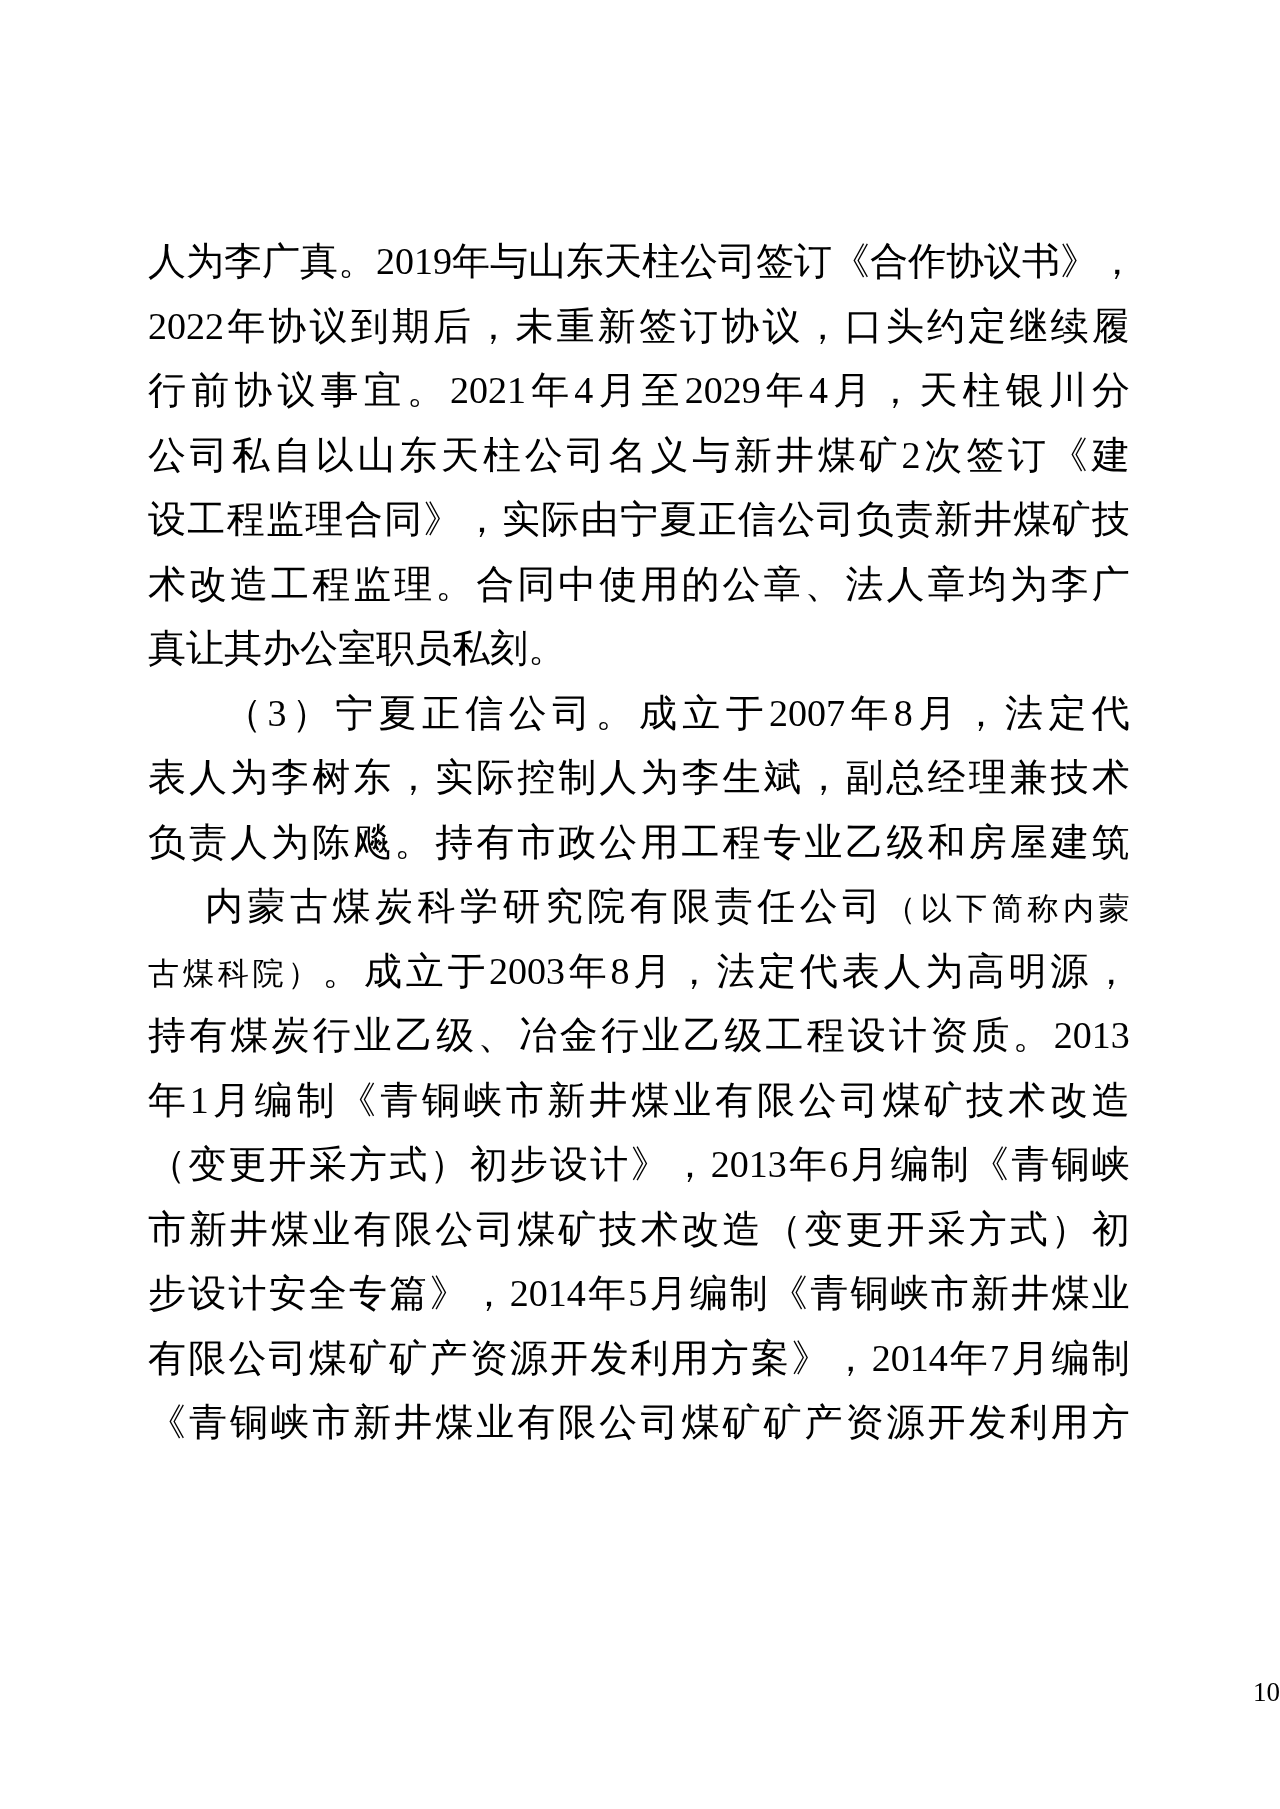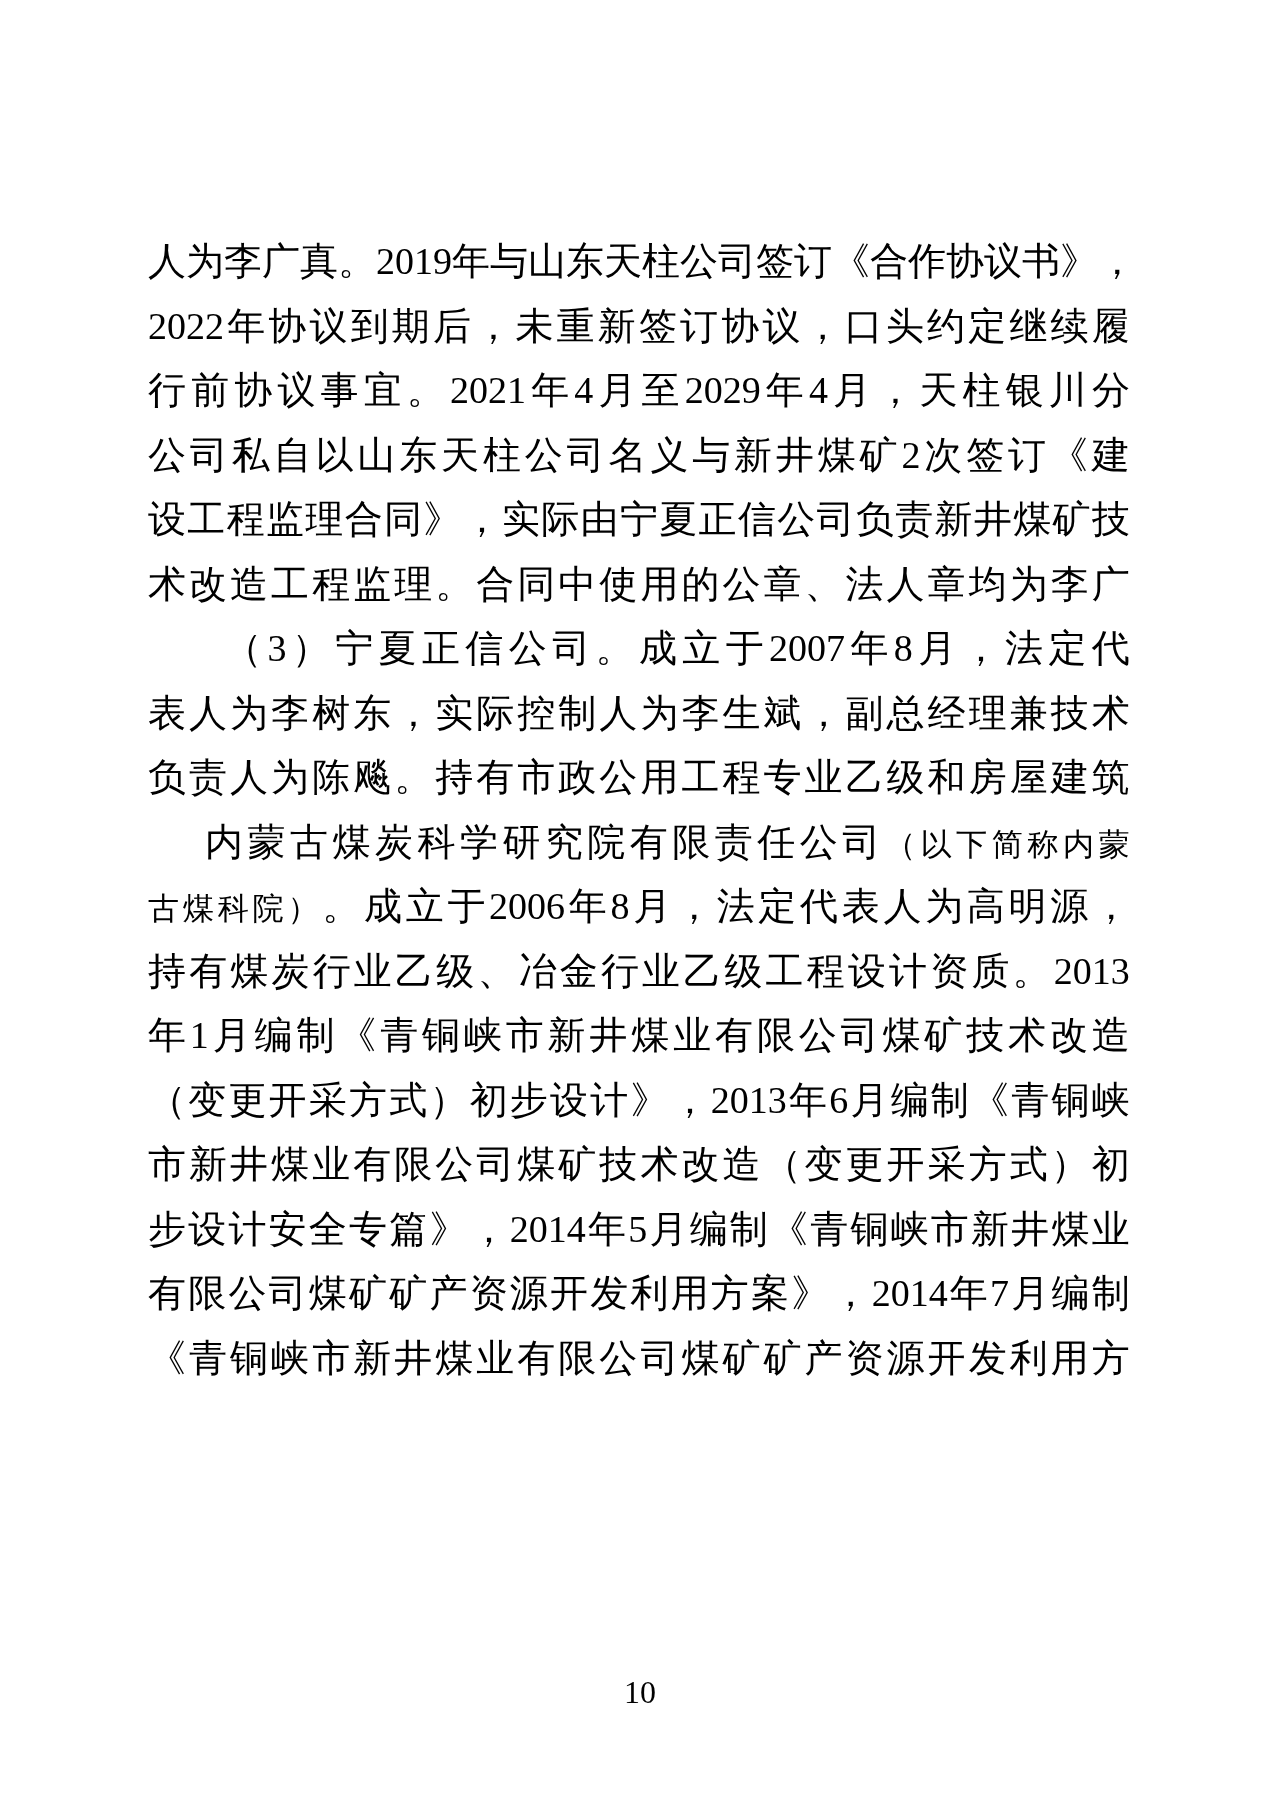--- a/index.html
+++ b/index.html
@@ -34,22 +34,22 @@
     align-items: baseline;
   }
   .sm {
     font-size: 0.82em;
   }
   .pagenum {
     position: absolute;
     top: 1672px;
     left: 0;
     width: 100%;
-    text-align: center;
-    font-size: 32px;
+    text-align: right;
+    font-size: 27px;
     line-height: 40px;
     color: #000000;
   }
 </style>
 </head>
 <body>
 
 <div class="page">
   <div class="textblock">
       <div class="line justify">
@@ -200,20 +200,21 @@
         <span>章</span>
         <span>、</span>
         <span>法</span>
         <span>人</span>
         <span>章</span>
         <span>均</span>
         <span>为</span>
         <span>李</span>
         <span>广</span>
       </div>
+      <div class="line"><span>真让其办公室职员私刻。</span></div>
       <div class="line justify" style="padding-left: 2em;">
         <span>（</span>
         <span>3</span>
         <span>）</span>
         <span>宁</span>
         <span>夏</span>
         <span>正</span>
         <span>信</span>
         <span>公</span>
         <span>司</span>
@@ -310,21 +311,21 @@
       <div class="line justify">
         <span class="sm">古</span>
         <span class="sm">煤</span>
         <span class="sm">科</span>
         <span class="sm">院</span>
         <span class="sm">）</span>
         <span>。</span>
         <span>成</span>
         <span>立</span>
         <span>于</span>
-        <span>2006</span>
+        <span>2003</span>
         <span>年</span>
         <span>8</span>
         <span>月</span>
         <span>，</span>
         <span>法</span>
         <span>定</span>
         <span>代</span>
         <span>表</span>
         <span>人</span>
         <span>为</span>

